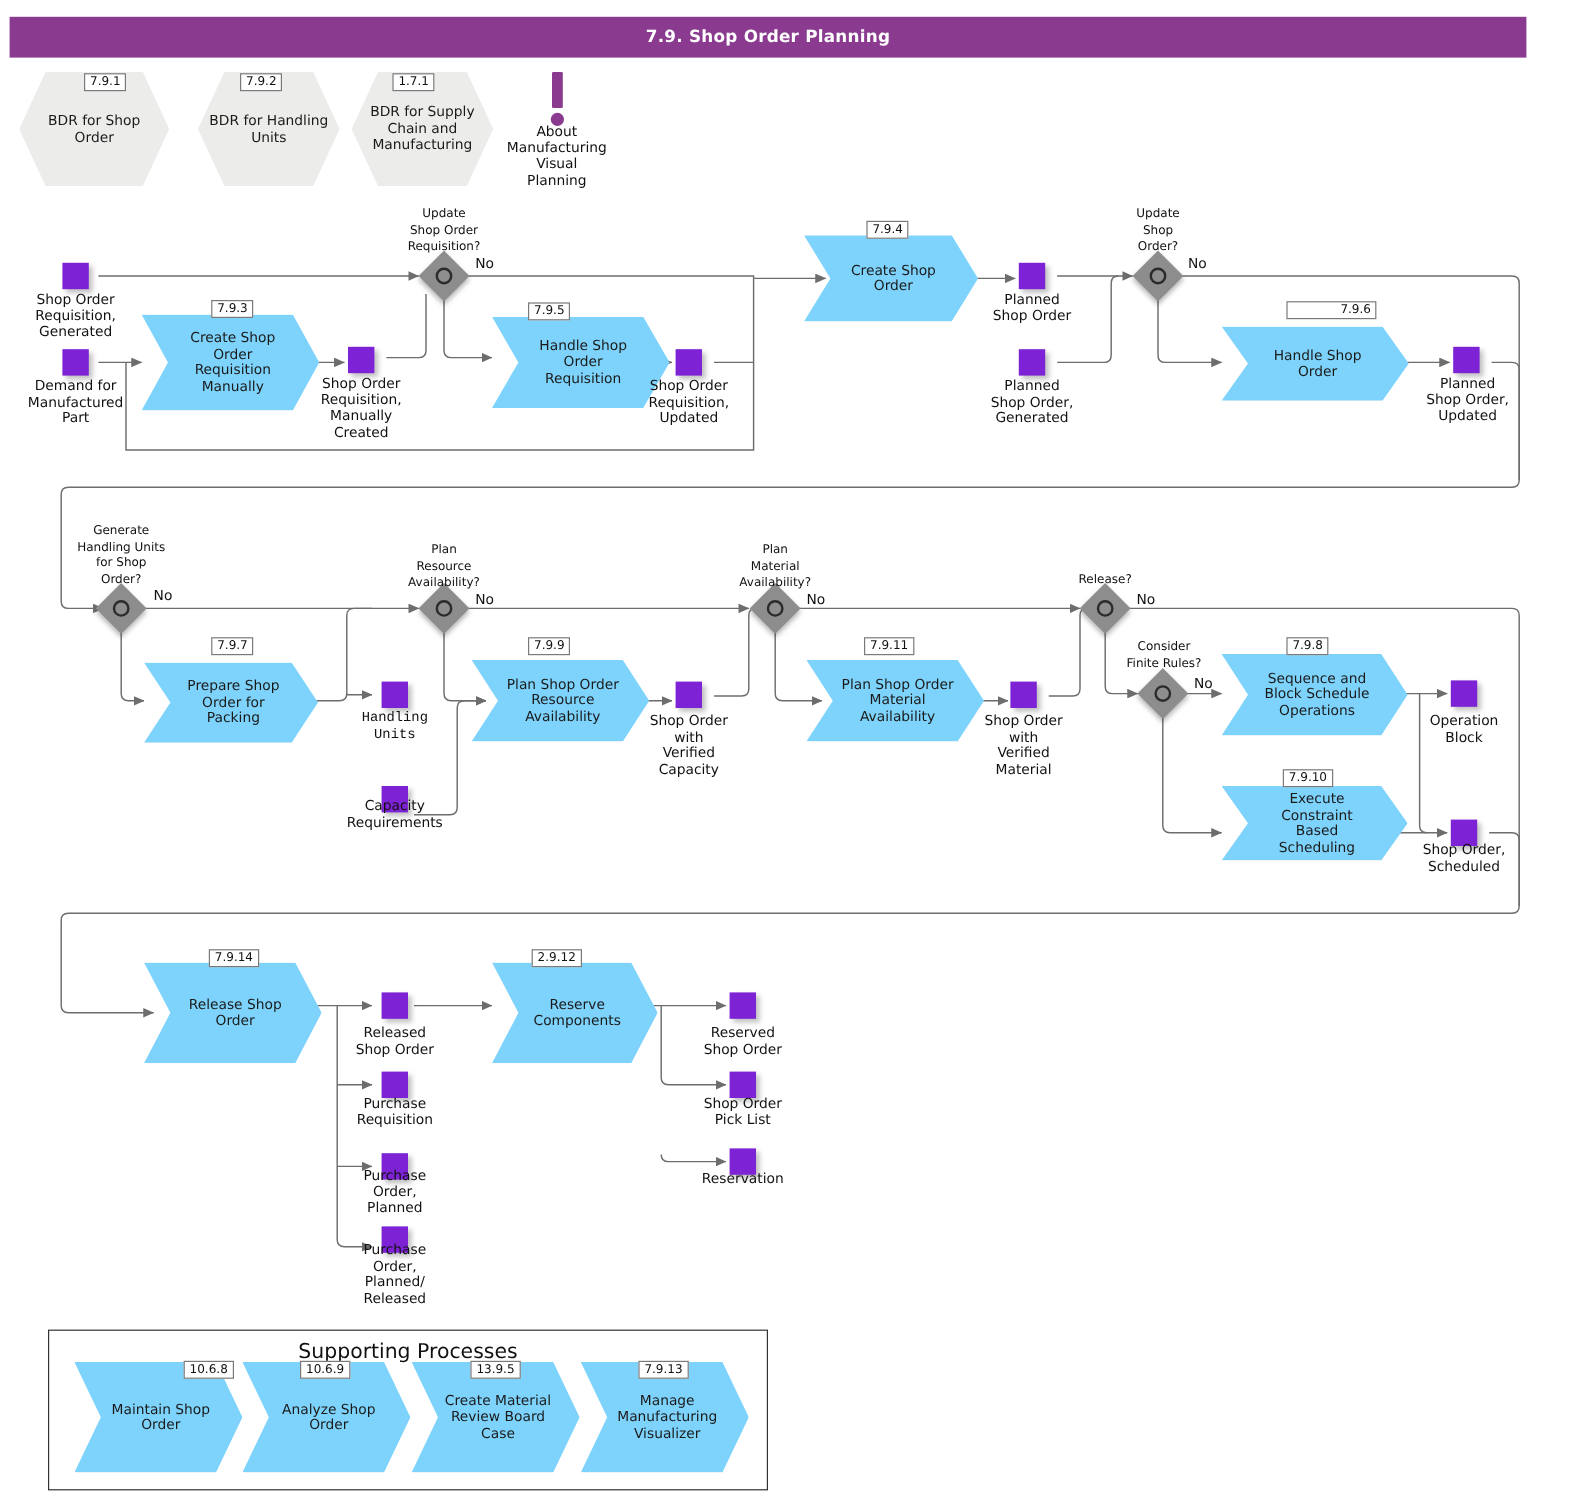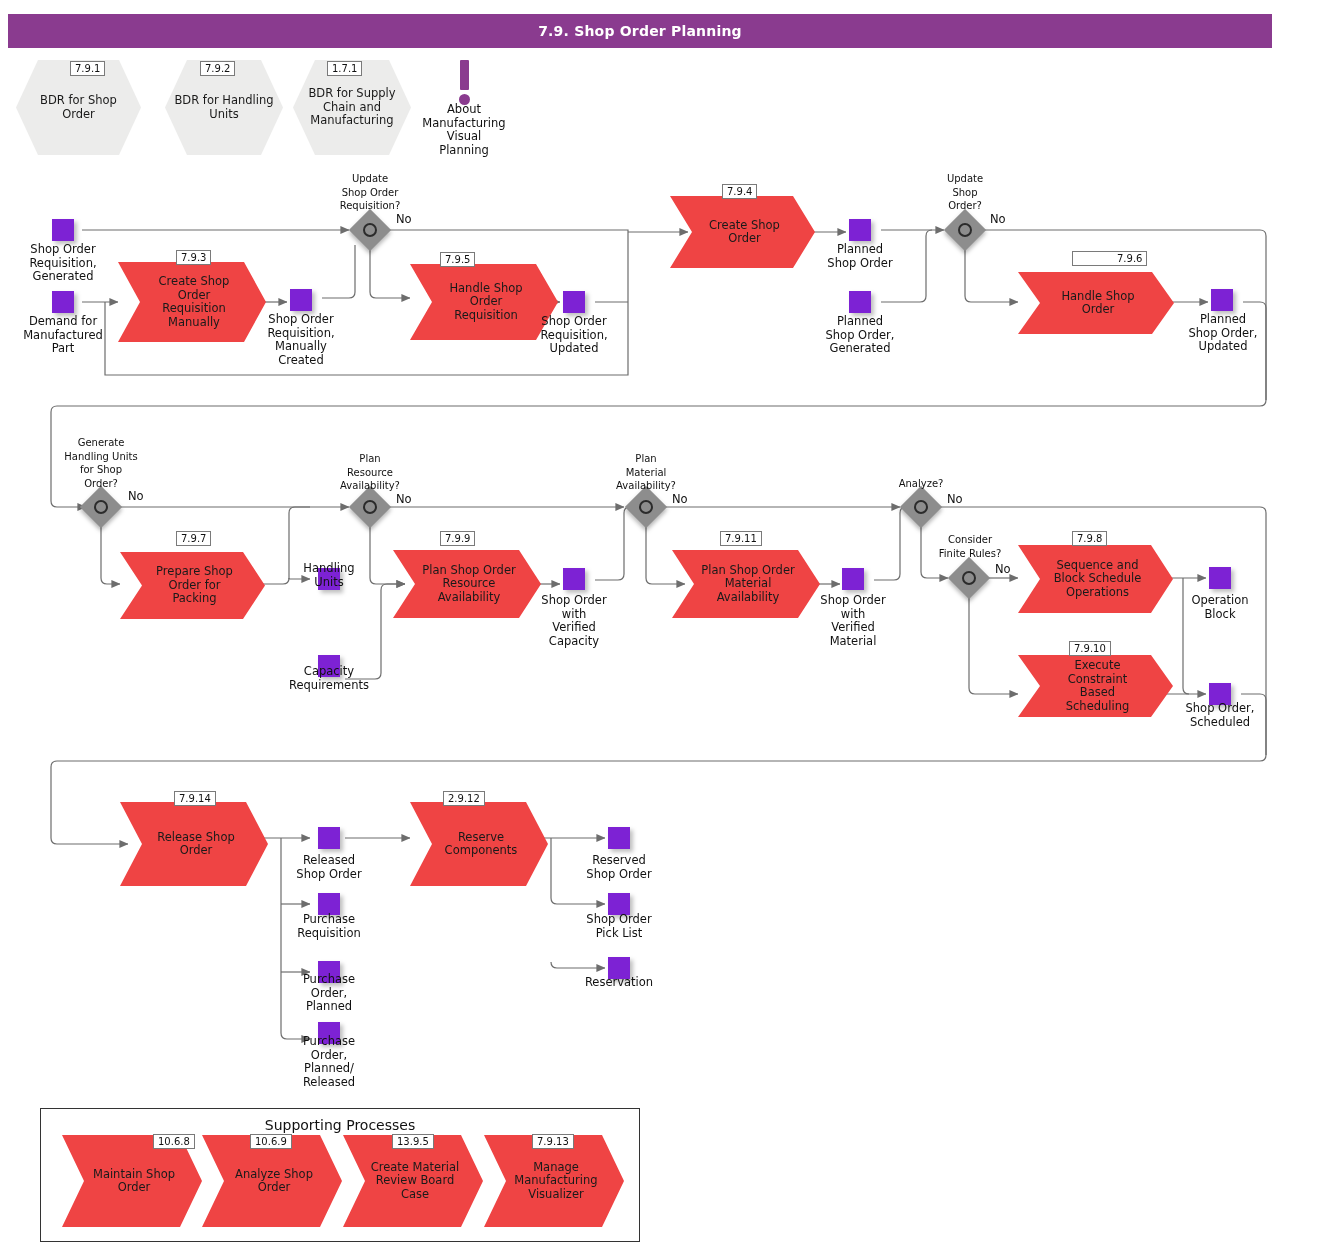--- a/index.html
+++ b/index.html
@@ -30,21 +30,21 @@
     justify-content: center;
     letter-spacing: 0.2px;
   }
 
   
   #edges { position: absolute; left: 0; top: 0; width: 1317px; height: 1250px; }
 
   
   .proc {
     position: absolute;
-    background: #ef4444;
+    background: #7dd3fc;
     color: #1a1a1a;
     font-size: 11.5px;
     line-height: 13.5px;
     text-align: center;
     display: flex;
     align-items: center;
     justify-content: center;
     padding: 0 18px 0 22px;
     clip-path: polygon(0 0, calc(100% - 22px) 0, 100% 50%, calc(100% - 22px) 100%, 0 100%, 22px 50%);
     filter: drop-shadow(3px 3px 2px rgba(0,0,0,0.22));
@@ -155,21 +155,21 @@
   }
 
   
   .supbox {
     position: absolute;
     border: 1px solid #333;
     background: #ffffff;
   }
   .suptitle {
     position: absolute;
-    font-size: 14px;
+    font-size: 17px;
     color: #111;
     text-align: center;
     width: 100%;
     top: 8px;
   }
 </style>
 </head>
 <body>
 
 <div id="canvas">
@@ -391,21 +391,21 @@
   <div class="nolbl" style="left:128px; top:490px;">No</div>
 
   <div class="proc" style="left:120px; top:552px; width:145px; height:67px;">
     <span class="lbl" style="white-space:pre-line;">Prepare Shop
 Order for
 Packing</span>
   </div>
   <div class="proc-num" style="left:176px; top:531px;">7.9.7</div>
 
   <div class="obj" style="left:318px; top:568px;"></div>
-  <div class="objlbl" style="left:276px; top:562px; width:106px;">Handling
+  <div class="objlbl" style="left:276px; top:592px; width:106px;font-family:Liberation Mono, monospace;">Handling
 Units</div>
 
   <div class="obj" style="left:318px; top:655px;"></div>
   <div class="objlbl" style="left:276px; top:665px; width:106px;">Capacity
 Requirements</div>
 
   <div class="gw" style="left:355px; top:492px;">
     <div class="dia"></div>
     <div class="ring"></div>
   </div>
@@ -446,21 +446,21 @@
   <div class="obj" style="left:842px; top:568px;"></div>
   <div class="objlbl" style="left:799px; top:594px; width:108px;">Shop Order
 with
 Verified
 Material</div>
 
   <div class="gw" style="left:906px; top:492px;">
     <div class="dia"></div>
     <div class="ring"></div>
   </div>
-  <div class="gwlbl" style="left:862px; top:477px; width:118px;">Analyze?</div>
+  <div class="gwlbl" style="left:862px; top:477px; width:118px;">Release?</div>
   <div class="nolbl" style="left:947px; top:493px;">No</div>
 
   <div class="gw" style="left:954px; top:563px;">
     <div class="dia"></div>
     <div class="ring"></div>
   </div>
   <div class="gwlbl" style="left:913px; top:533px; width:114px;">Consider
 Finite Rules?</div>
   <div class="nolbl" style="left:995px; top:563px;">No</div>
 

